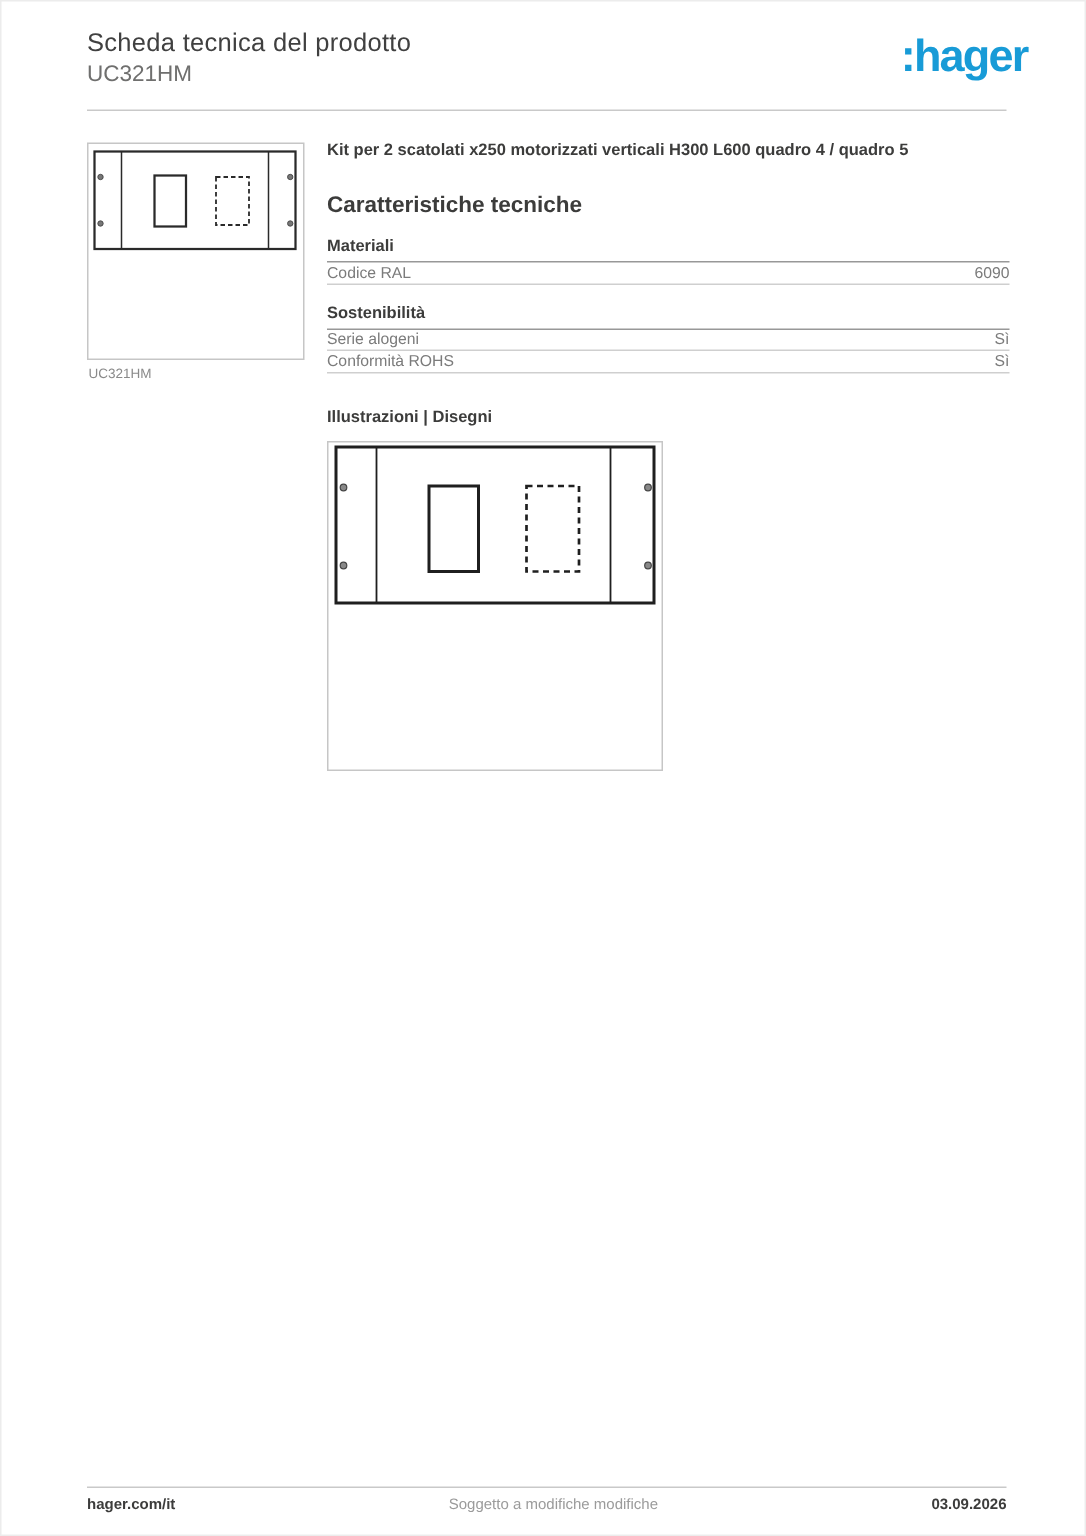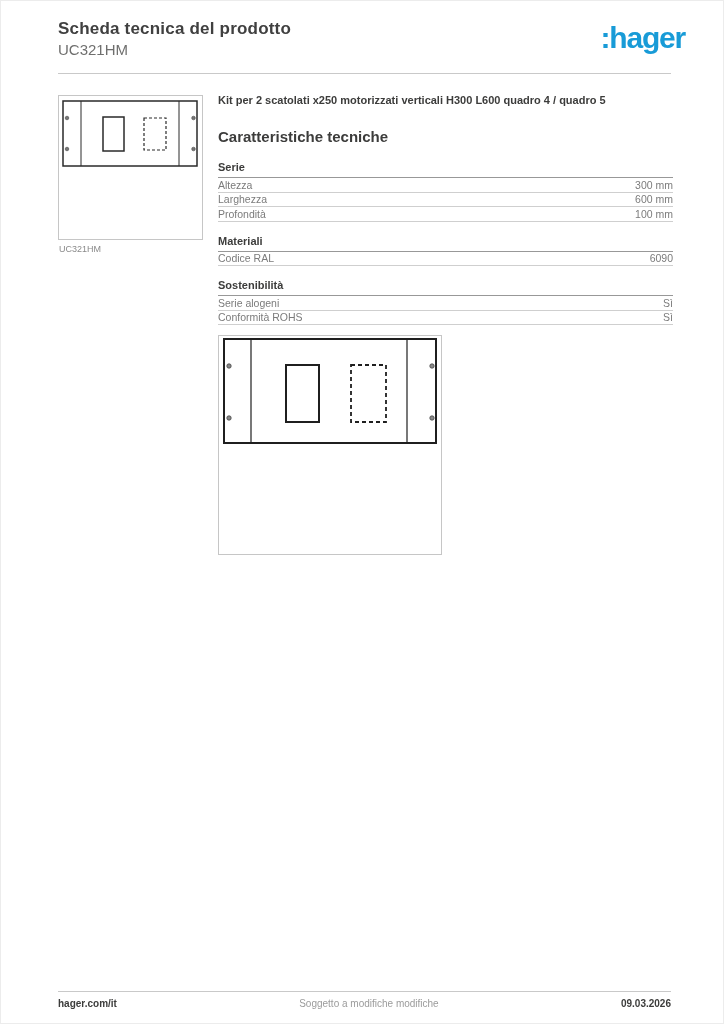--- a/index.html
+++ b/index.html
@@ -6,21 +6,21 @@
   html,body { width:724px; height:1024px; }
   body {
     font-family:"Liberation Sans","DejaVu Sans",sans-serif;
     background:#ffffff;
     position:relative;
     color:#3c3c3b;
     border:1px solid #ececec;
   }
   
   .header { position:absolute; left:57px; top:17px; }
-  .header-title { font-size:17px; font-weight:700; color:#404040; line-height:21px; letter-spacing:.2px; }
+  .header-title { font-size:17px; font-weight:400; color:#404040; line-height:21px; letter-spacing:.2px; }
   .header-sub   { font-size:15px; font-weight:400; color:#6f6f6e; line-height:19px; margin-top:1px; }
   .logo {
     position:absolute; top:22px; right:38px;
     font-size:30px; font-weight:700; color:#189bd7;
     letter-spacing:-1.2px; line-height:30px;
   }
   .header-rule { position:absolute; top:72px; left:57px; right:52px; height:0; border-top:1px solid #c9c9c9; }
 
   
   .thumb-box {
@@ -83,35 +83,20 @@
   </svg>
 </div>
 <div class="thumb-caption">UC321HM</div>
 
 <div class="main">
 
   <div class="product-title">Kit per 2 scatolati x250 motorizzati verticali H300 L600 quadro 4 / quadro 5</div>
 
   <div class="char-heading">Caratteristiche tecniche</div>
 
-  <div class="sect first">
-    <div class="sect-h">Serie</div>
-    <div class="row">
-      <span class="lbl">Altezza</span>
-      <span class="val">300 mm</span>
-    </div>
-    <div class="row">
-      <span class="lbl">Larghezza</span>
-      <span class="val">600 mm</span>
-    </div>
-    <div class="row">
-      <span class="lbl">Profondità</span>
-      <span class="val">100 mm</span>
-    </div>
-  </div>
 
   <div class="sect">
     <div class="sect-h">Materiali</div>
     <div class="row">
       <span class="lbl">Codice RAL</span>
       <span class="val">6090</span>
     </div>
   </div>
 
   <div class="sect">
@@ -119,20 +104,21 @@
     <div class="row">
       <span class="lbl">Serie alogeni</span>
       <span class="val">Sì</span>
     </div>
     <div class="row">
       <span class="lbl">Conformità ROHS</span>
       <span class="val">Sì</span>
     </div>
   </div>
 
+  <div class="illus-heading">Illustrazioni | Disegni</div>
 
   <div class="drawing-box">
     <svg width="222" height="218" viewBox="0 0 222 218">
       <rect x="5" y="3" width="212" height="104" fill="#ffffff" stroke="#1f1f1f" stroke-width="2"></rect>
       <line x1="32" y1="3" x2="32" y2="107" stroke="#1f1f1f" stroke-width="1.2"></line>
       <line x1="188" y1="3" x2="188" y2="107" stroke="#1f1f1f" stroke-width="1.2"></line>
       <rect x="67" y="29" width="33" height="57" fill="#ffffff" stroke="#1f1f1f" stroke-width="2"></rect>
       <rect x="132" y="29" width="35" height="57" fill="none" stroke="#1f1f1f" stroke-width="1.8" stroke-dasharray="4,3"></rect>
       <circle cx="10" cy="30" r="2.2" fill="#888" stroke="#444" stroke-width="0.8"></circle>
       <circle cx="10" cy="82" r="2.2" fill="#888" stroke="#444" stroke-width="0.8"></circle>
@@ -140,14 +126,14 @@
       <circle cx="213" cy="82" r="2.2" fill="#888" stroke="#444" stroke-width="0.8"></circle>
     </svg>
   </div>
 
 </div>
 
 <div class="footer-rule"></div>
 <div class="footer">
   <a href="#" class="footer-left">hager.com/it</a>
   <span class="footer-center">Soggetto a modifiche modifiche</span>
-  <span class="footer-right">09.03.2026</span>
+  <span class="footer-right">03.09.2026</span>
 </div>
 
 </body></html>

